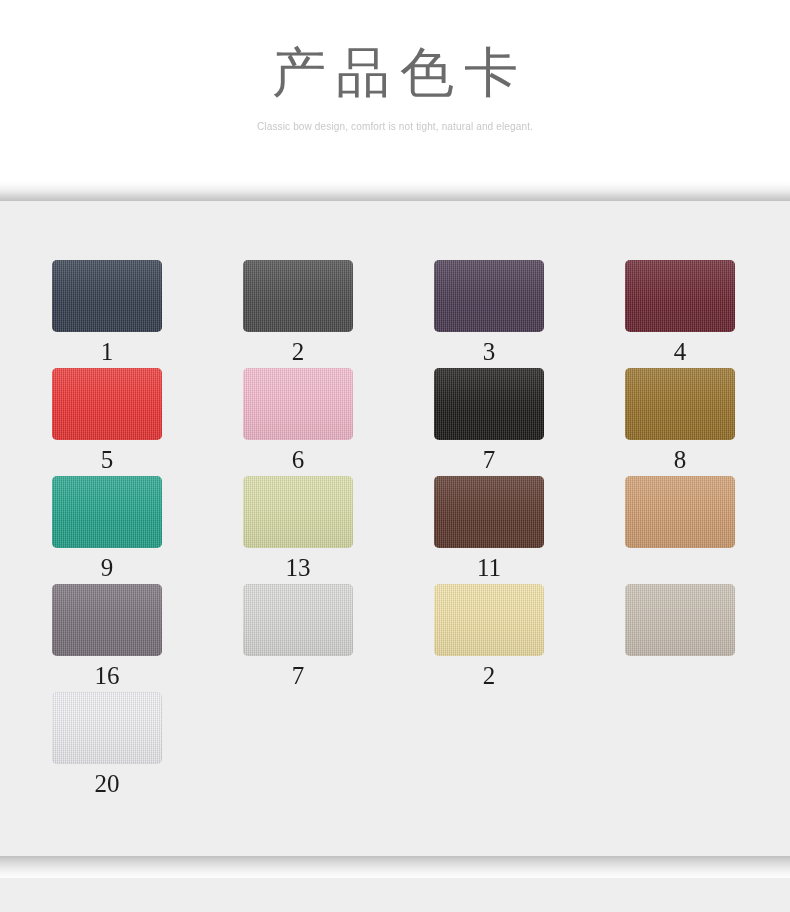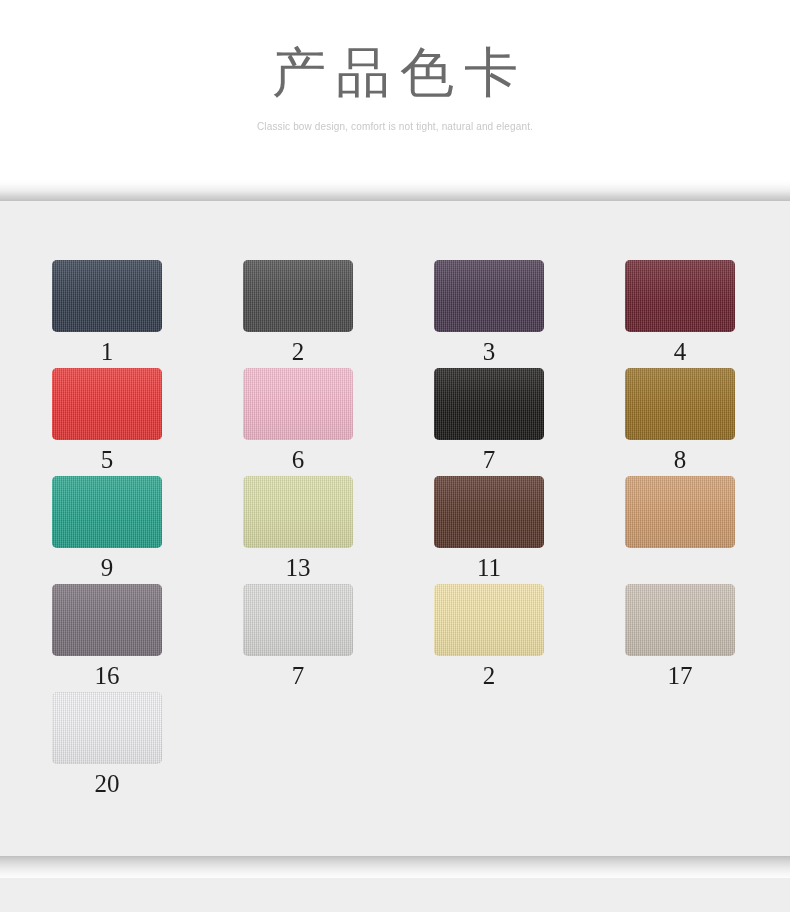--- a/index.html
+++ b/index.html
@@ -259,21 +259,20 @@
         <div class="swatch-cell">
           <div class="swatch-chip pale" style="background-color: rgb(220, 220, 218);"></div>
           <div class="swatch-label">7</div>
         </div>
         <div class="swatch-cell">
           <div class="swatch-chip" style="background-color: rgb(243, 227, 168);"></div>
           <div class="swatch-label">2</div>
         </div>
         <div class="swatch-cell">
           <div class="swatch-chip" style="background-color: rgb(205, 195, 182);"></div>
-          <div class="swatch-label">17</div>
         </div>
         <div class="swatch-cell">
           <div class="swatch-chip pale" style="background-color: rgb(242, 241, 245);"></div>
           <div class="swatch-label">20</div>
         </div>
       </div>
   </div>
 
   <div class="band band-bottom"></div>
 

